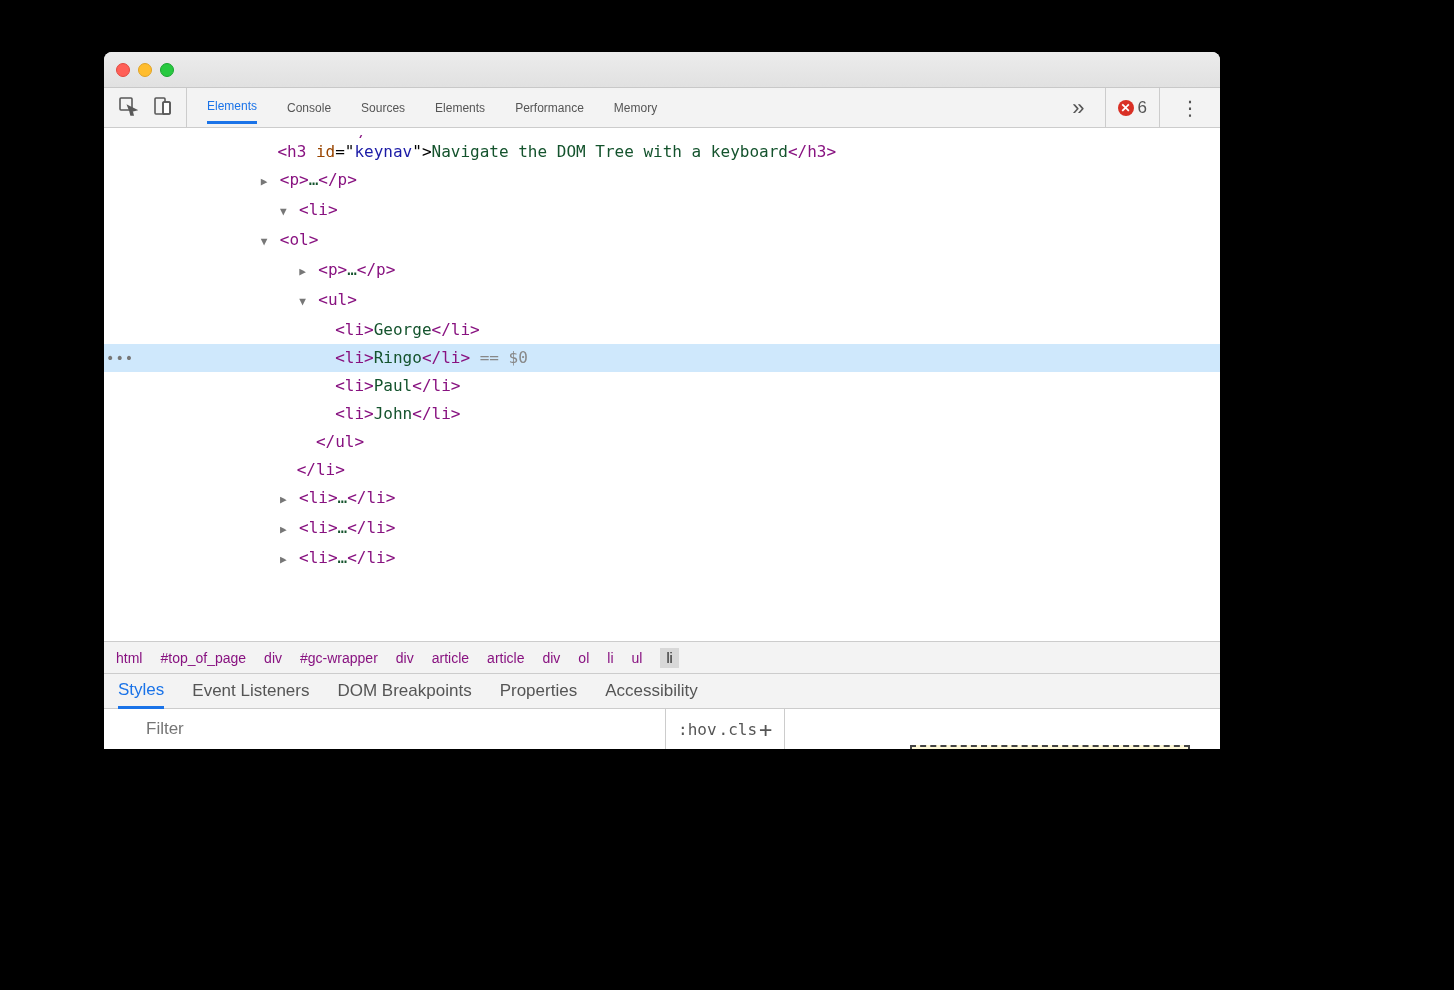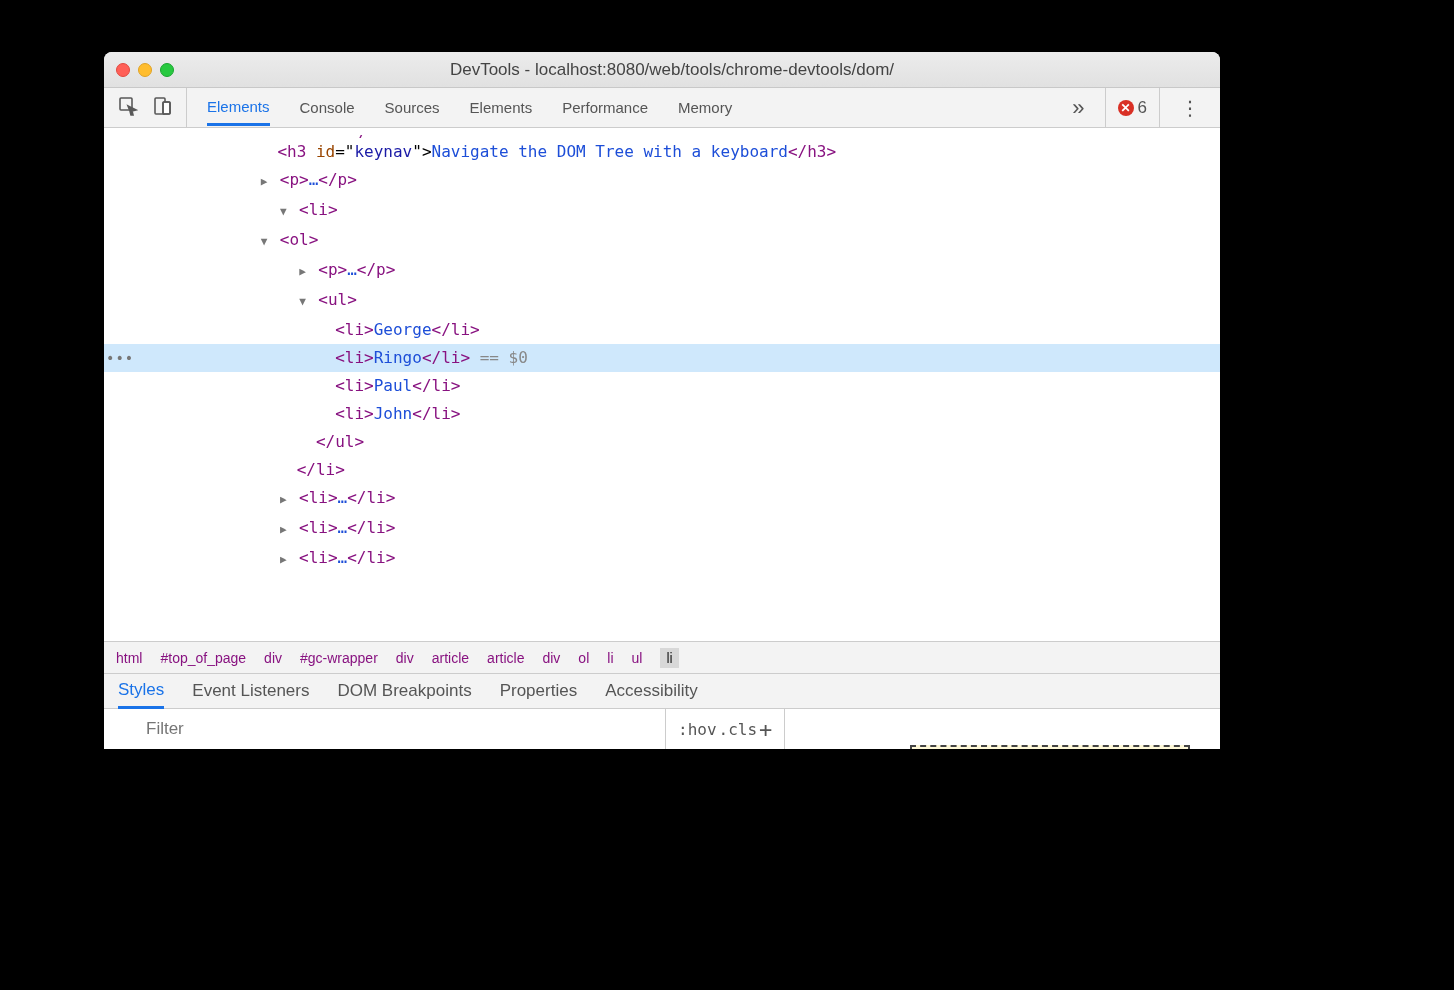--- a/index.html
+++ b/index.html
@@ -71,21 +71,21 @@
   .tb-icons svg { width: 20px; height: 20px; stroke:#595959; fill:none; stroke-width:1.6;}
   .tabs {
     display: flex;
     gap: 30px;
     padding-left: 20px;
     height:100%;
     align-items:center;
     flex:1;
   }
   .tab {
-    font-size: 15px;
+    font-size: 12px;
     color: #555;
     padding: 8px 0;
     cursor: default;
   }
   .tab.active {
     color: #1a73e8;
     border-bottom: 3px solid #1a73e8;
   }
   .tb-right {
     display:flex;
@@ -130,21 +130,21 @@
   .node-row.sel { background:#cfe8fc; }
   .ellip-gutter {
     position:absolute; left:2px; color:#777; font-size:14px; letter-spacing:1px;
   }
   .arrow {
     display:inline-block; width:12px; color:#777; font-size:11px; text-align:center;
   }
   .tag { color:#881280; }
   .attr-name { color:#994500; }
   .attr-val { color:#1a1aa6; }
-  .txt { color:#1d4ed8; }
+  .txt { color:#14532d; }
   .gray { color:#888; }
   .ind { display:inline-block; }
   .cut-top { height:10px; overflow:hidden; color:#881280; padding-left:180px;}
   .breadcrumbs {
     height: 32px;
     background:#f3f3f3;
     border-top:1px solid #ccc;
     display:flex;
     align-items:center;
     padding:0 12px;
@@ -214,21 +214,20 @@
 <body>
 
 <div class="window">
 
   <div class="titlebar">
     <div class="traffic">
       <span class="tl-close"></span>
       <span class="tl-min"></span>
       <span class="tl-max"></span>
     </div>
-    <div class="title-text">DevTools - localhost:8080/web/tools/chrome-devtools/dom/</div>
   </div>
 
   <div class="toolbar">
     <div class="tb-icons">
       <span>
         <svg viewBox="0 0 20 20">
             <rect x="2" y="2" width="12" height="12" rx="1"></rect>
             <path d="M10 10 L18 14 L14 15 L15 19 L13 19 L12 15 Z" fill="#595959"></path>
           </svg>
       </span>

